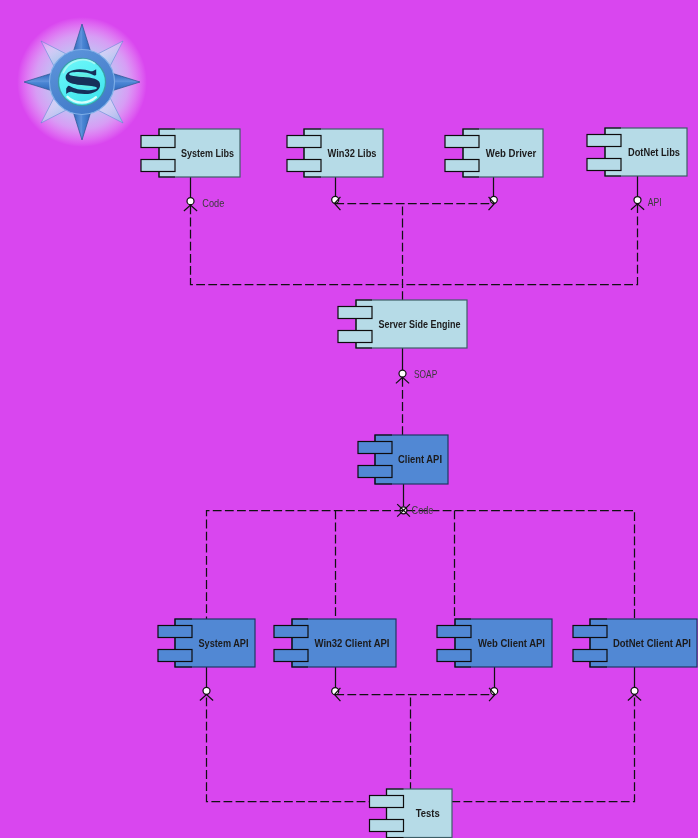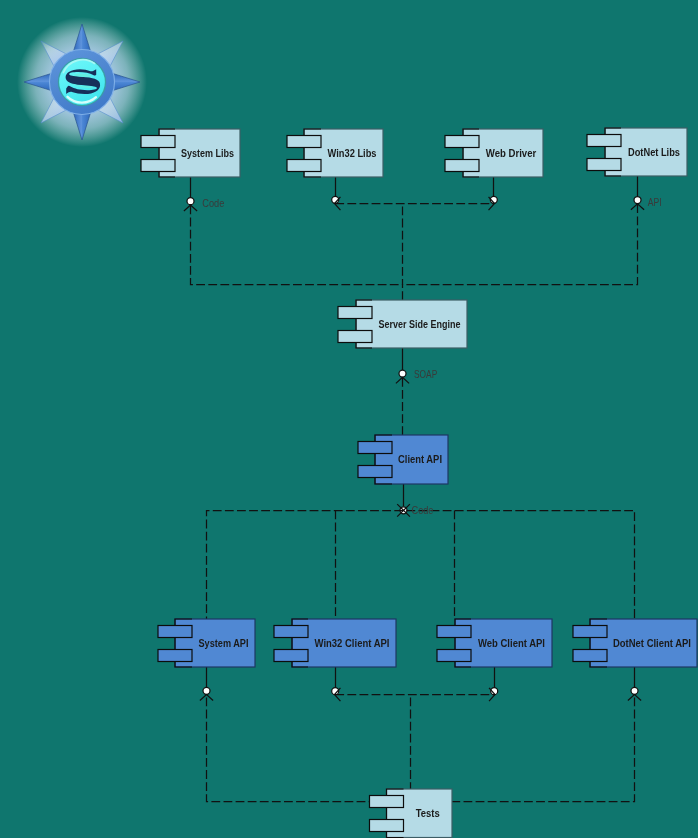--- a/index.html
+++ b/index.html
@@ -1,19 +1,19 @@
 <!DOCTYPE html>
 <html><head>
 <meta charset="utf-8">
 <title>Selenium Architecture Component Diagram</title>
 <style>
   html,body{margin:0;padding:0;background:#ffffff;}
   body{width:698px;height:838px;overflow:hidden;
        font-family:"Liberation Sans",sans-serif;}
-  #canvas{position:relative;width:698px;height:838px;background:#0f766e;
+  #canvas{position:relative;width:698px;height:838px;background:#d946ef;
           -webkit-font-smoothing:antialiased;}
   #diagram{position:absolute;left:0;top:0;display:block;}
   .comp-label{font-family:"Liberation Sans",sans-serif;font-size:11.4px;
               font-weight:bold;text-anchor:middle;}
   .iface-label{font-family:"Liberation Sans",sans-serif;font-size:10.7px;
                font-weight:normal;fill:#3a3a3a;}
   #label-layer,#component-layer{will-change:opacity;opacity:0.999;}
 </style>
 </head>
 <body>

